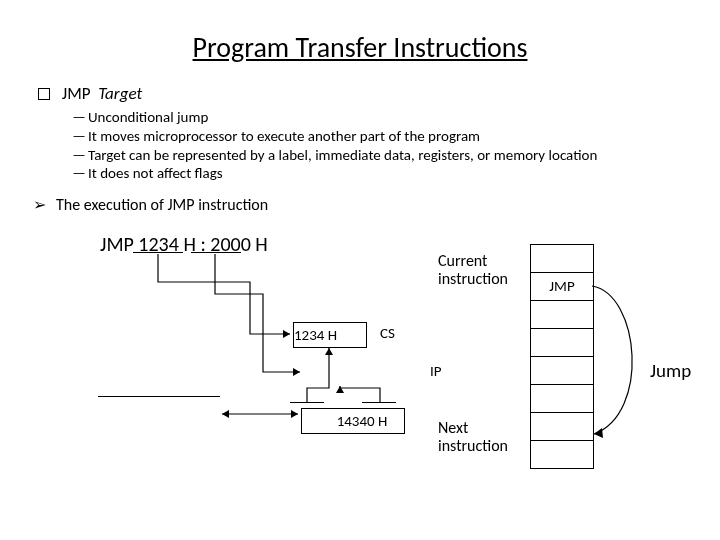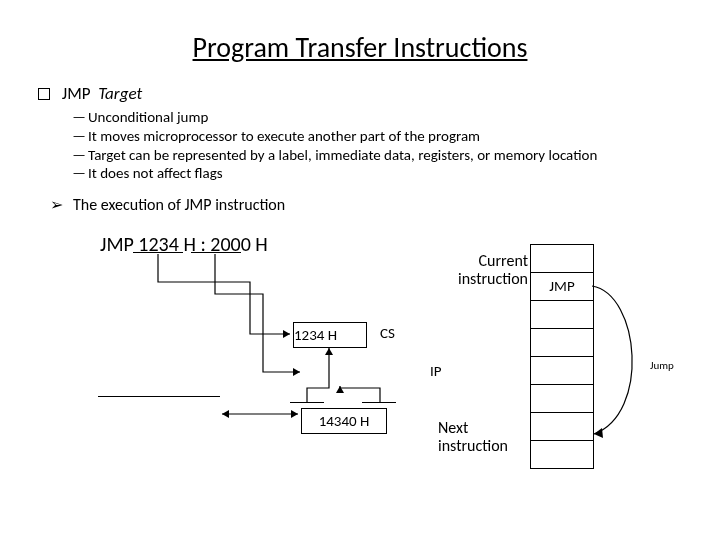--- a/index.html
+++ b/index.html
@@ -36,21 +36,21 @@
     margin-top: 4px;
     font-size: 15px;
     line-height: 1.25;
   }
   .dash {
     display: inline-block;
     width: 18px;
     text-align: center;
   }
   .exec {
-    margin-left: 50px;
+    margin-left: 33px;
     margin-top: 12px;
     font-size: 16px;
   }
   .tri-bullet { margin-right: 6px; }
   .diagram {
     position: relative;
     margin-top: 10px;
     width: 720px;
     height: 280px;
   }
@@ -69,45 +69,45 @@
   }
   .ip-box {
     left: 303px; top: 136px; width: 72px; height: 24px;
     border: 1.5px solid #000; text-align: center; font-size: 15px; line-height: 24px;
   }
   .cs-lbl { left: 380px; top: 100px; font-size: 15px; }
   .ip-lbl { left: 390px; top: 138px; font-size: 15px; margin-left: 40px; }
 
   .addr-box {
     left: 301px; top: 184px; width: 84px; height: 24px;
-    border: 1.5px solid #000; text-align: center; font-size: 15px; line-height: 24px;
+    border: 1.5px solid #000; text-align: center; font-size: 15px; line-height: 24px; padding-left: 18px;
   }
   .over1 { left: 290px; top: 178px; width: 34px; border-top: 1px solid #000; }
   .over2 { left: 362px; top: 178px; width: 34px; border-top: 1px solid #000; }
 
   .next-addr {
     left: 98px; top: 175px; width: 135px; font-size: 16px; line-height: 1.15;
   }
   .next-u { left: 98px; top: 172px; width: 122px; border-top: 1px solid #000; }
 
   .curr-lbl {
-    left: 438px; top: 28px; width: 90px; font-size: 16px; line-height: 1.15; text-align: right;
+    left: 438px; top: 28px; width: 90px; font-size: 16px; line-height: 1.15;
   }
   .next-lbl {
     left: 438px; top: 195px; width: 90px; font-size: 16px; line-height: 1.15;
   }
 
   .stack {
     left: 530px; top: 20px; width: 62px;
     border: 1.5px solid #000;
     border-bottom: none;
   }
   .cell { height: 27px; border-bottom: 1.5px solid #000; text-align: center; font-size: 15px; line-height: 27px; }
 
-  .jump-lbl { left: 650px; top: 135px; font-size: 11px; }
+  .jump-lbl { left: 650px; top: 135px; font-size: 19px; }
 
   svg.lines { left: 0; top: 0; }
   .stk { stroke: #000; stroke-width: 1.2; fill: none; }
   .ah { fill: #000; }
 </style>
 </head>
 <body>
 
 <div class="title">Program Transfer Instructions</div>
 

